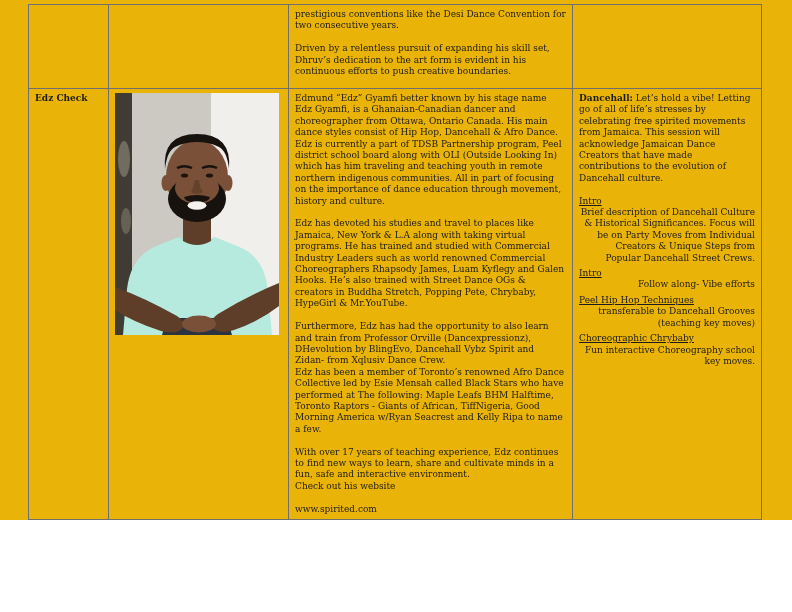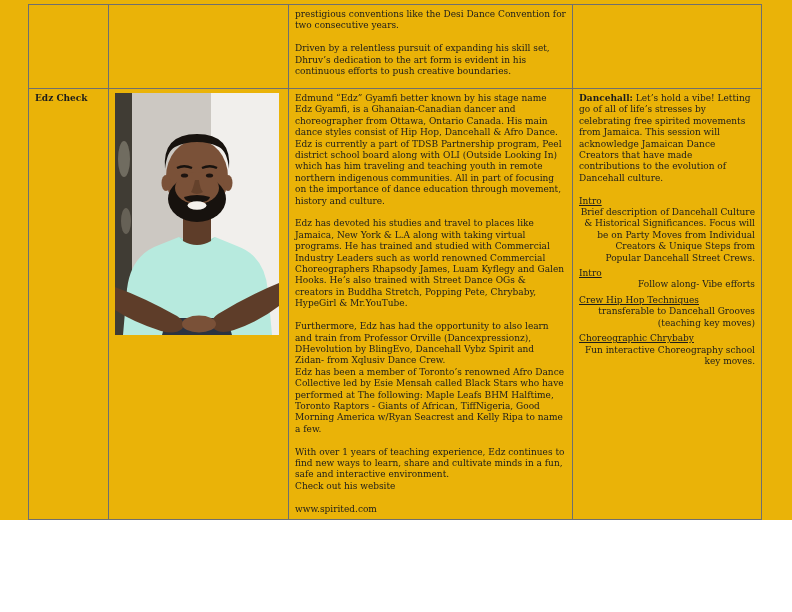--- a/index.html
+++ b/index.html
@@ -112,40 +112,40 @@
           <path d="M164 190 Q132 203 103 221 Q93 228 98 235 Q105 242 119 237 Q145 228 164 213 Z" fill="#5e3d29"></path>
           <ellipse cx="84" cy="231" rx="17" ry="8.5" fill="#7a5138"></ellipse>
         </svg>
       </td>
 
       <td class="bio-cell">
         <div class="para">Edmund “Edz” Gyamfi better known by his stage name Edz Gyamfi, is a Ghanaian-Canadian dancer and choreographer from Ottawa, Ontario Canada. His main dance styles consist of Hip Hop, Dancehall &amp; Afro Dance. Edz is currently a part of TDSB Partnership program, Peel district school board along with OLI (Outside Looking In) which has him traveling and teaching youth in remote northern indigenous communities. All in part of focusing on the importance of dance education through movement, history and culture.</div>
         <div class="para">Edz has devoted his studies and travel to places like Jamaica, New York &amp; L.A along with taking virtual programs. He has trained and studied with Commercial Industry Leaders such as world renowned Commercial Choreographers Rhapsody James, Luam Kyflegy and Galen Hooks. He’s also trained with Street Dance OGs &amp; creators in Buddha Stretch, Popping Pete, Chrybaby, HypeGirl &amp; Mr.YouTube.</div>
         <div class="para">Furthermore, Edz has had the opportunity to also learn and train from Professor Orville (Dancexpressionz), DHevolution by BlingEvo, Dancehall Vybz Spirit and Zidan- from Xqlusiv Dance Crew.
 Edz has been a member of Toronto’s renowned Afro Dance Collective led by Esie Mensah called Black Stars who have performed at The following: Maple Leafs BHM Halftime, Toronto Raptors - Giants of African, TiffNigeria, Good Morning America w/Ryan Seacrest and Kelly Ripa to name a few.</div>
-        <div class="para">With over 1 years of teaching experience, Edz continues to find new ways to learn, share and cultivate minds in a fun, safe and interactive environment.
+        <div class="para">With over 17 years of teaching experience, Edz continues to find new ways to learn, share and cultivate minds in a fun, safe and interactive environment.
 Check out his website</div>
         <div class="para">www.spirited.com</div>
       </td>
 
       <td class="session-cell">
         <div class="para"><span class="bold">Dancehall:</span><span> Let’s hold a vibe! Letting go of all of life’s stresses by celebrating free spirited movements from Jamaica. This session will acknowledge Jamaican Dance Creators that have made contributions to the evolution of Dancehall culture.</span></div>
 
         <div class="section">
           <div class="section-heading">Intro</div>
           <div class="section-body">Brief description of Dancehall Culture &amp; Historical Significances. Focus will be on Party Moves from Individual Creators &amp; Unique Steps from Popular Dancehall Street Crews.</div>
         </div>
 
         <div class="section">
           <div class="section-heading">Intro</div>
           <div class="section-body">Follow along- Vibe efforts</div>
         </div>
 
         <div class="section">
-          <div class="section-heading">Crew Hip Hop Techniques</div>
+          <div class="section-heading">Peel Hip Hop Techniques</div>
           <div class="section-body">transferable to Dancehall Grooves (teaching key moves)</div>
         </div>
 
         <div class="section">
           <div class="section-heading">Choreographic Chrybaby</div>
           <div class="section-body">Fun interactive Choreography school key moves.</div>
         </div>
       </td>
     </tr>
   </tbody>

